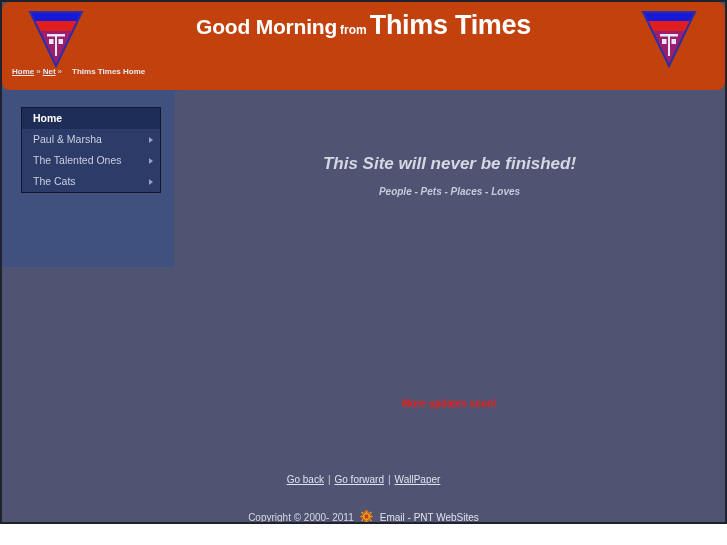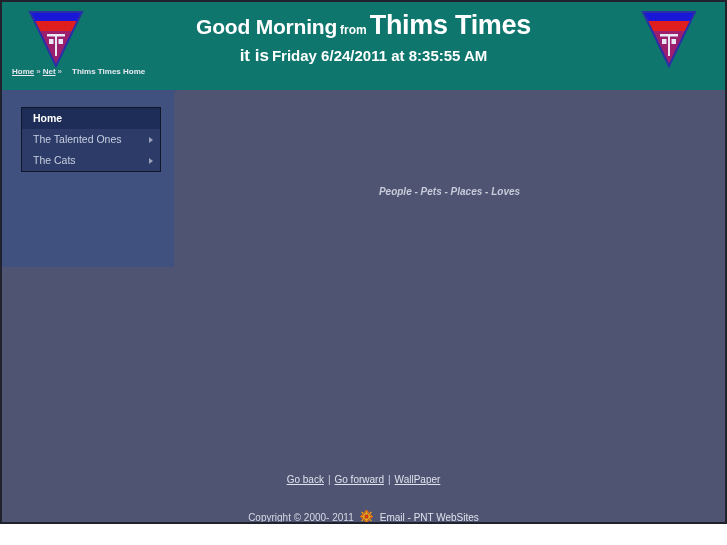--- a/index.html
+++ b/index.html
@@ -29,21 +29,22 @@
     box-sizing: border-box;
     overflow: hidden;
   }
   
   .header {
     position: absolute;
     left: 0;
     top: 0;
     width: 100%;
     height: 88px;
-    background: #0f766e;
+    background: #c2410c;
+    border-radius: 8px;
   }
   .logo {
     position: absolute;
     top: 8px;
     width: 56px;
     height: 58px;
   }
   .logo-left  { left: 26px; }
   .logo-right { right: 28px; }
   .logo svg { display: block; }
@@ -272,23 +273,20 @@
             <rect x="21" y="29" width="4.5" height="5"></rect>
             <rect x="30.5" y="29" width="4.5" height="5"></rect>
           </g>
         </svg>
       </div>
 
       <div class="title-line">
         <span class="t-good">Good Morning</span><span class="t-from">from</span><span class="t-brand">Thims Times</span>
       </div>
 
-      <div class="date-line">
-        <span class="d-itis">it is</span><span class="d-date">Friday 6/24/2011 at 8:35:55 AM</span>
-      </div>
 
       <div class="logo logo-right">
         <svg width="56" height="58" viewBox="0 0 56 58">
           <defs>
             <clipPath id="triclipR">
                 <polygon points="2,2 54,2 28,56"></polygon>
               </clipPath>
           </defs>
           <g clip-path="url(#triclipR)">
             <rect x="0" y="0" width="56" height="11" fill="#1a18d8"></rect>
@@ -310,37 +308,43 @@
       </div>
     </div>
 
     <div class="sidebar-panel">
       <div class="menu">
 
         <div class="menu-item active">
           <span>Home</span>
         </div>
 
+        <div class="menu-item">
+          <span>Paul &amp; Marsha</span>
+          <span class="arrow"></span>
+        </div>
 
         <div class="menu-item">
           <span>The Talented Ones</span>
           <span class="arrow"></span>
         </div>
 
         <div class="menu-item">
           <span>The Cats</span>
           <span class="arrow"></span>
         </div>
 
 
       </div>
     </div>
 
     <div class="content-panel">
+      <div class="headline">This Site will never be finished!</div>
       <div class="subline">People - Pets - Places - Loves</div>
+      <div class="updates">More updates soon!</div>
     </div>
 
     <div class="footer-links">
       <a href="#">Go back</a><span class="bar">|</span><a href="#">Go forward</a><span class="bar">|</span><a href="#">WallPaper</a>
     </div>
 
     <div class="copyright">
       <span class="cr-text">Copyright © 2000- 2011</span><span class="cr-icon"><svg width="17" height="15" viewBox="0 0 17 15">
         <g stroke="#f2a515" stroke-width="1.1" fill="none">
           <path d="M8.5 1 L8.5 14 M2 7.5 L15 7.5 M3.5 3 L13.5 12 M13.5 3 L3.5 12"></path>

